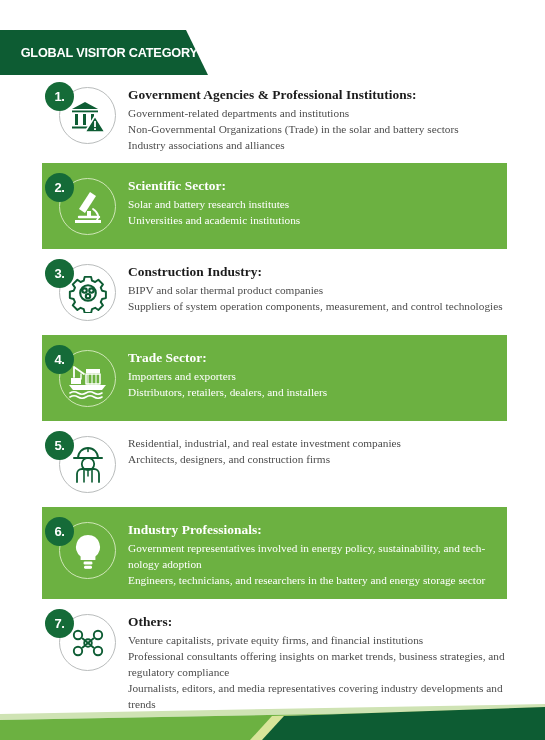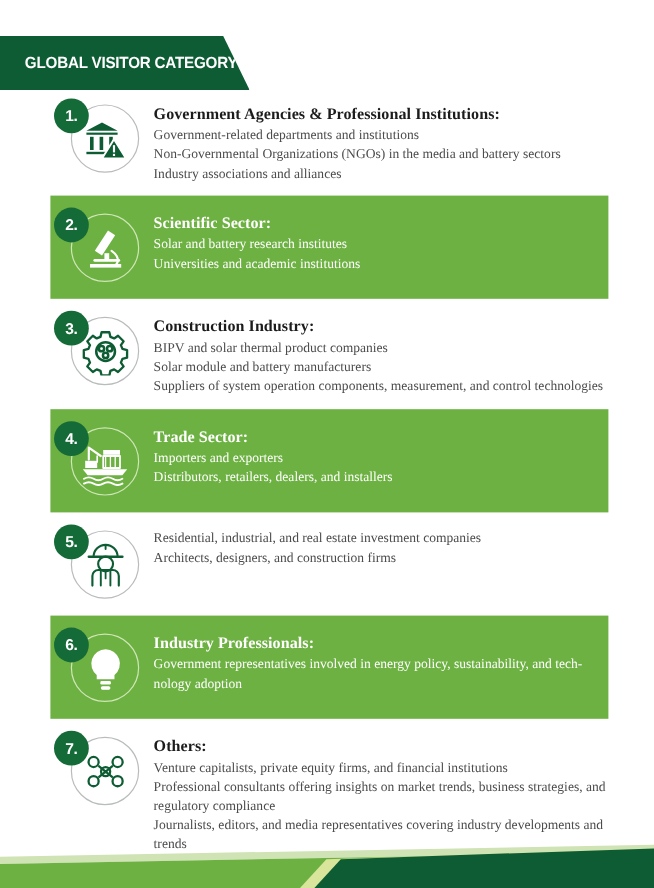--- a/index.html
+++ b/index.html
@@ -166,21 +166,21 @@
               <path d="M27 20 L37 36 L17 36 Z" fill="#0d5c33" stroke="#ffffff" stroke-width="1.6"></path>
               <rect x="26.1" y="25" width="1.8" height="6" fill="#ffffff" stroke="none"></rect>
               <rect x="26.1" y="32.2" width="1.8" height="1.8" fill="#ffffff" stroke="none"></rect>
             </svg>
           </div>
           <div class="badge">1.</div>
         </div>
         <div class="txt">
           <div class="item-title">Government Agencies &amp; Professional Institutions:</div>
           <div class="bullet">Government-related departments and institutions</div>
-          <div class="bullet">Non-Governmental Organizations (NGOs) in the media and battery sectors</div>
+          <div class="bullet">Non-Governmental Organizations (Trade) in the solar and battery sectors</div>
           <div class="bullet">Industry associations and alliances</div>
         </div>
       </div>
     </div>
     <div class="row band">
       <div class="row-band"></div>
       <div class="row-inner">
         <div class="icon-cluster">
           <div class="ring"></div>
           <div class="glyph">
@@ -212,21 +212,20 @@
               <circle cx="16.6" cy="17.6" r="2.2"></circle>
               <circle cx="23.4" cy="17.6" r="2.2"></circle>
               <circle cx="20" cy="23.2" r="2.2"></circle>
             </svg>
           </div>
           <div class="badge">3.</div>
         </div>
         <div class="txt">
           <div class="item-title">Construction Industry:</div>
           <div class="bullet">BIPV and solar thermal product companies</div>
-          <div class="bullet">Solar module and battery manufacturers</div>
           <div class="bullet">Suppliers of system operation components, measurement, and control technologies</div>
         </div>
       </div>
     </div>
     <div class="row band">
       <div class="row-band"></div>
       <div class="row-inner">
         <div class="icon-cluster">
           <div class="ring"></div>
           <div class="glyph">
@@ -288,20 +287,21 @@
               <path d="M20 18 q-3.4-1-3.4-4.6" stroke="#ffffff" stroke-width="2" fill="none"></path>
               <path d="M20 18 q3.4-1 3.4-4.6" stroke="#ffffff" stroke-width="2" fill="none"></path>
               <rect x="17.2" y="35.4" width="5.6" height="1.9" fill="#ffffff"></rect>
             </svg>
           </div>
           <div class="badge">6.</div>
         </div>
         <div class="txt">
           <div class="item-title">Industry Professionals:</div>
           <div class="bullet">Government representatives involved in energy policy, sustainability, and tech-nology adoption</div>
+          <div class="bullet">Engineers, technicians, and researchers in the battery and energy storage sector</div>
         </div>
       </div>
     </div>
     <div class="row plain">
       <div class="row-inner">
         <div class="icon-cluster">
           <div class="ring"></div>
           <div class="glyph">
             <svg viewBox="0 0 40 40" fill="none" stroke="#0d5c33" stroke-width="1.9" stroke-linecap="round">
               <path d="M14.6 15.6 L25.4 24.4 M25.4 15.6 L14.6 24.4"></path>

